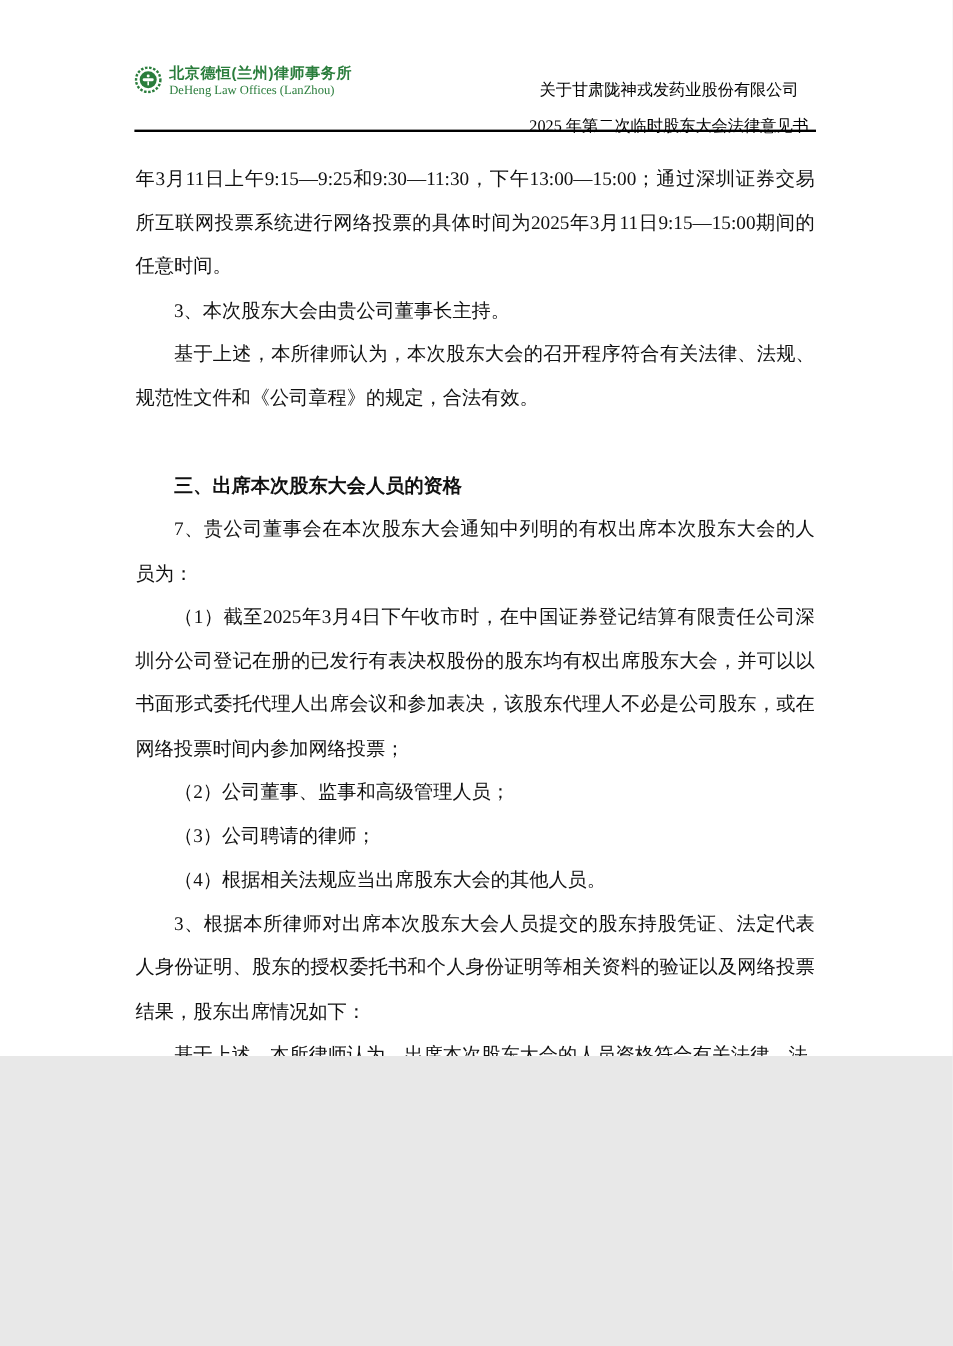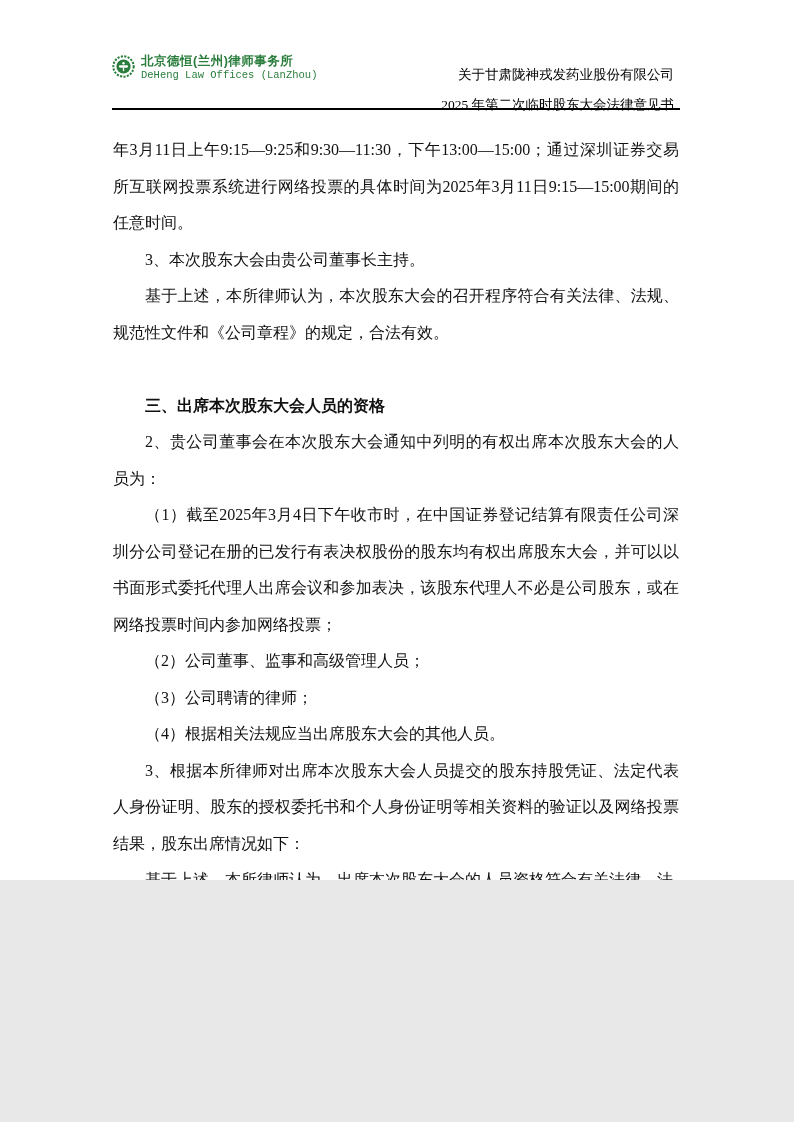--- a/index.html
+++ b/index.html
@@ -22,26 +22,26 @@
     display:flex;align-items:flex-start;gap:6px;
   }
   .firm-logo{flex:0 0 auto;margin-top:1px;}
   .firm-text{display:flex;flex-direction:column;}
   .firm-cn{
     font-family:"Liberation Sans","DejaVu Sans",sans-serif;
     font-weight:bold;font-size:12.5px;line-height:15px;
     color:var(--brand-green);letter-spacing:.5px;
   }
   .firm-en{
-    font-family:Liberation Mono, monospace;
+    font-family:Liberation Serif, serif;
     font-size:10.5px;line-height:13px;color:var(--brand-green);
   }
   .doc-title{
     position:absolute;top:60px;right:120px;
-    text-align:right;
+    text-align:center;
     font-size:13.5px;line-height:30px;
     color:#000;
     font-family:"Liberation Serif","DejaVu Serif",serif;
   }
   .rule{
     position:absolute;top:108px;left:112px;right:114px;
     height:2px;background:#000;
   }
   
   .content{
@@ -89,21 +89,21 @@
     <div>2025 年第二次临时股东大会法律意见书</div>
   </div>
 
   <div class="rule"></div>
 
   <main class="content" id="body-container">
       <p class="para-continuation">年3月11日上午9:15—9:25和9:30—11:30，下午13:00—15:00；通过深圳证券交易所互联网投票系统进行网络投票的具体时间为2025年3月11日9:15—15:00期间的任意时间。</p>
       <p class="para-indent">3、本次股东大会由贵公司董事长主持。</p>
       <p class="para-indent">基于上述，本所律师认为，本次股东大会的召开程序符合有关法律、法规、规范性文件和《公司章程》的规定，合法有效。</p>
       <p class="para-heading">三、出席本次股东大会人员的资格</p>
-      <p class="para-indent">2、贵公司董事会在本次股东大会通知中列明的有权出席本次股东大会的人员为：</p>
+      <p class="para-indent">7、贵公司董事会在本次股东大会通知中列明的有权出席本次股东大会的人员为：</p>
       <p class="para-indent">（1）截至2025年3月4日下午收市时，在中国证券登记结算有限责任公司深圳分公司登记在册的已发行有表决权股份的股东均有权出席股东大会，并可以以书面形式委托代理人出席会议和参加表决，该股东代理人不必是公司股东，或在网络投票时间内参加网络投票；</p>
       <p class="para-indent">（2）公司董事、监事和高级管理人员；</p>
       <p class="para-indent">（3）公司聘请的律师；</p>
       <p class="para-indent">（4）根据相关法规应当出席股东大会的其他人员。</p>
       <p class="para-indent">3、根据本所律师对出席本次股东大会人员提交的股东持股凭证、法定代表人身份证明、股东的授权委托书和个人身份证明等相关资料的验证以及网络投票结果，股东出席情况如下：</p>
       <p class="para-indent">基于上述，本所律师认为，出席本次股东大会的人员资格符合有关法律、法</p>
     </main>
 
   <div class="footer">- 3 -</div>
 

